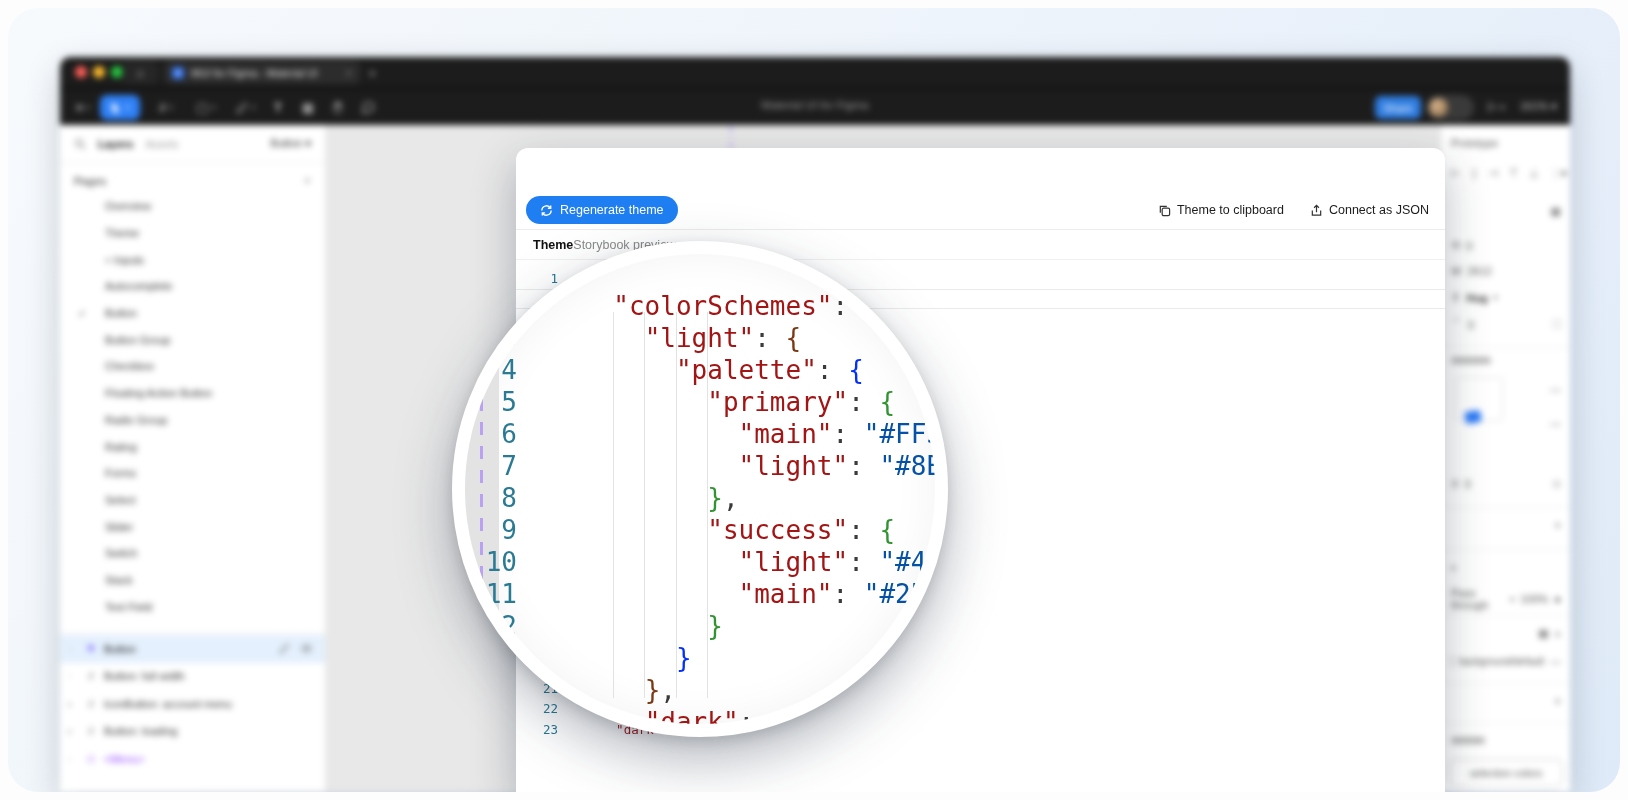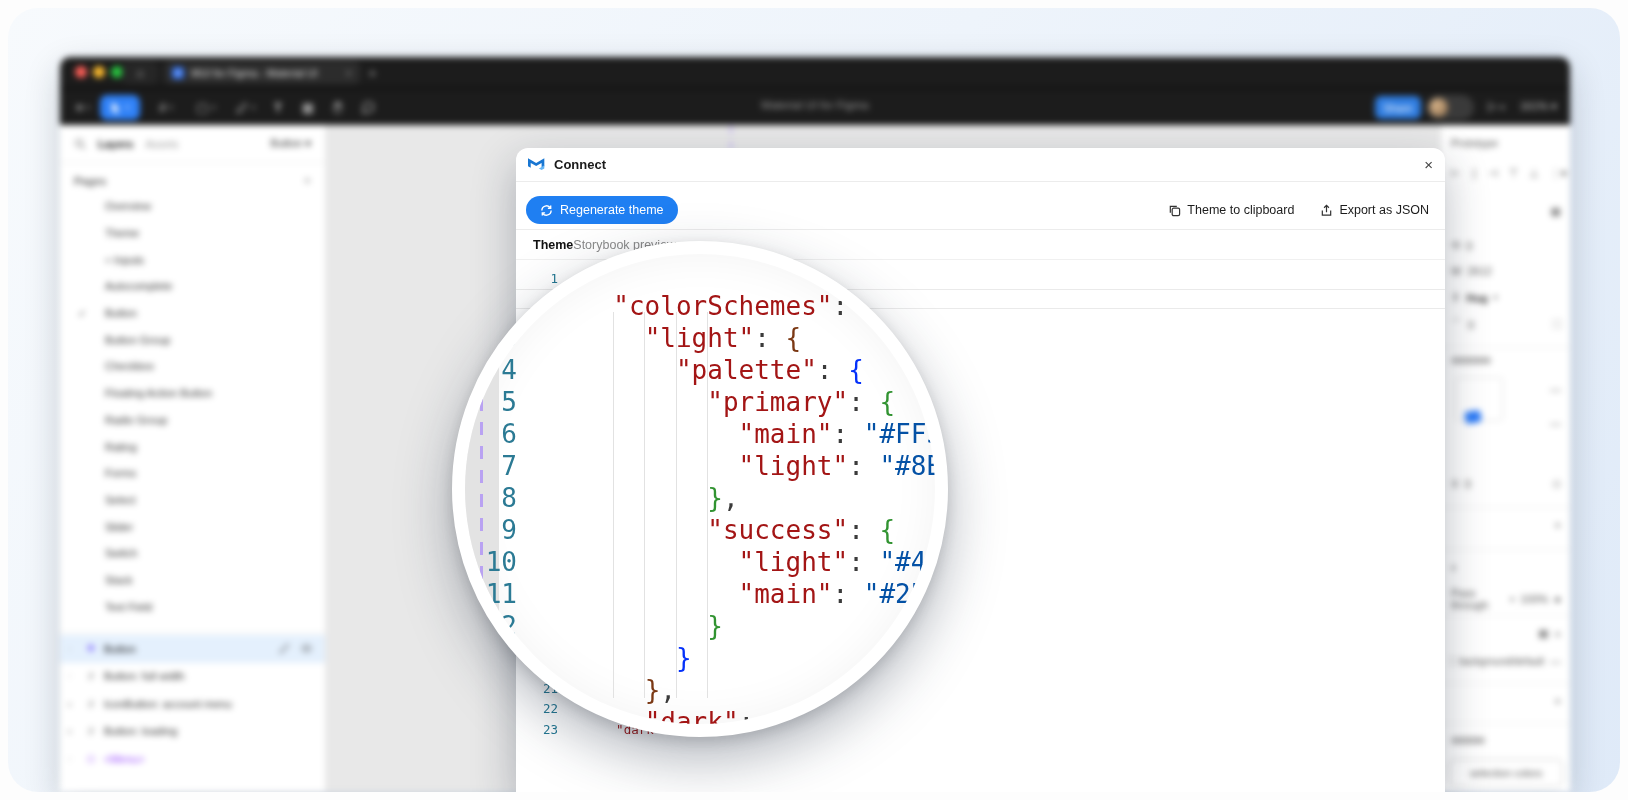--- a/index.html
+++ b/index.html
@@ -379,28 +379,20 @@
         <div class="smudge" style="left:10px;top:612px;width:34px;height:7px"></div>
         <div class="p-box" style="top:634px">
               <span>selection colors</span>
             </div>
       </div>
 
     </div>
   </div>
 
   <div class="dialog">
-    <div class="dlg-header">
-      <svg class="icon-svg" width="17" height="14" viewBox="0 0 20 16">
-        <path d="M0 0v9.4l3.2 1.8V5.6l6.4 3.7 6.4-3.7v5.6l3.2-1.8V0l-9.6 5.5z" fill="#1976d2"></path>
-        <path d="M16 12.8l-3.2 1.9 3.2 1.8 3.2-1.8v-3.8l-3.2 1.9z" fill="#64b5f6" transform="translate(0,-2.5)"></path>
-      </svg>
-      <span class="dlg-title">Connect</span>
-      <span class="dlg-x">×</span>
-    </div>
     <div class="dlg-actions">
       <button class="btn-primary">
         <svg class="icon-svg" width="13" height="13" viewBox="0 0 14 14">
           <path d="M12 7a5 5 0 01-9.2 2.7M2 7a5 5 0 019.2-2.7" fill="none" stroke="#fff" stroke-width="1.5"></path>
           <path d="M11.5 1.5v3h-3M2.5 12.5v-3h3" fill="none" stroke="#fff" stroke-width="1.5"></path>
         </svg>
         <span>Regenerate theme</span>
       </button>
       <div class="dlg-links">
         <span class="link-btn">
@@ -408,21 +400,21 @@
             <rect x="4.5" y="4.5" width="8" height="8" rx="1.5" fill="none" stroke="#333" stroke-width="1.3"></rect>
             <path d="M9.5 2.5h-7v7" fill="none" stroke="#333" stroke-width="1.3"></path>
           </svg>
           <span>Theme to clipboard</span>
         </span>
         <span class="link-btn">
           <svg class="icon-svg" width="13" height="13" viewBox="0 0 14 14">
             <path d="M7 9V1.8M4.4 4L7 1.5 9.6 4" fill="none" stroke="#333" stroke-width="1.3"></path>
             <path d="M2.5 7v5h9V7" fill="none" stroke="#333" stroke-width="1.3"></path>
           </svg>
-          <span>Export as JSON</span>
+          <span>Connect as JSON</span>
         </span>
       </div>
     </div>
     <div class="dlg-tabs" id="dlg-tabs">
           <span class="dlg-tab active">Theme</span>
           <span class="dlg-tab">Storybook preview</span>
         </div>
     <div class="editor">
       <div class="ed-rows" id="ed-rows">
             <div class="ed-row">

